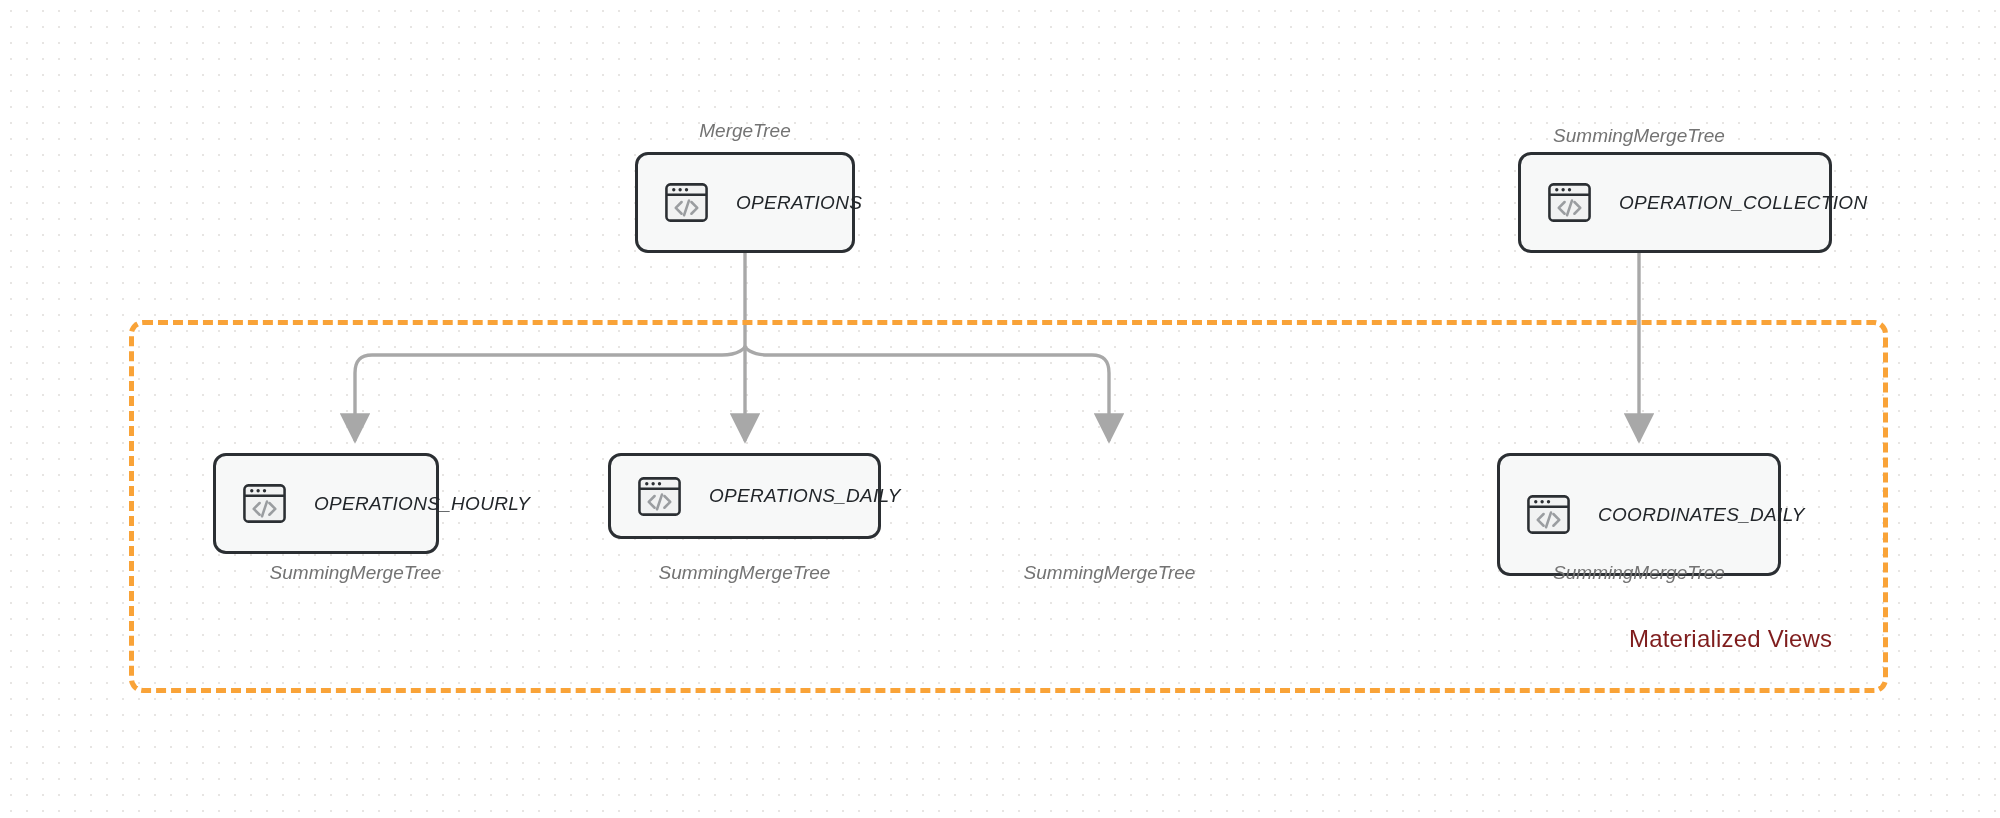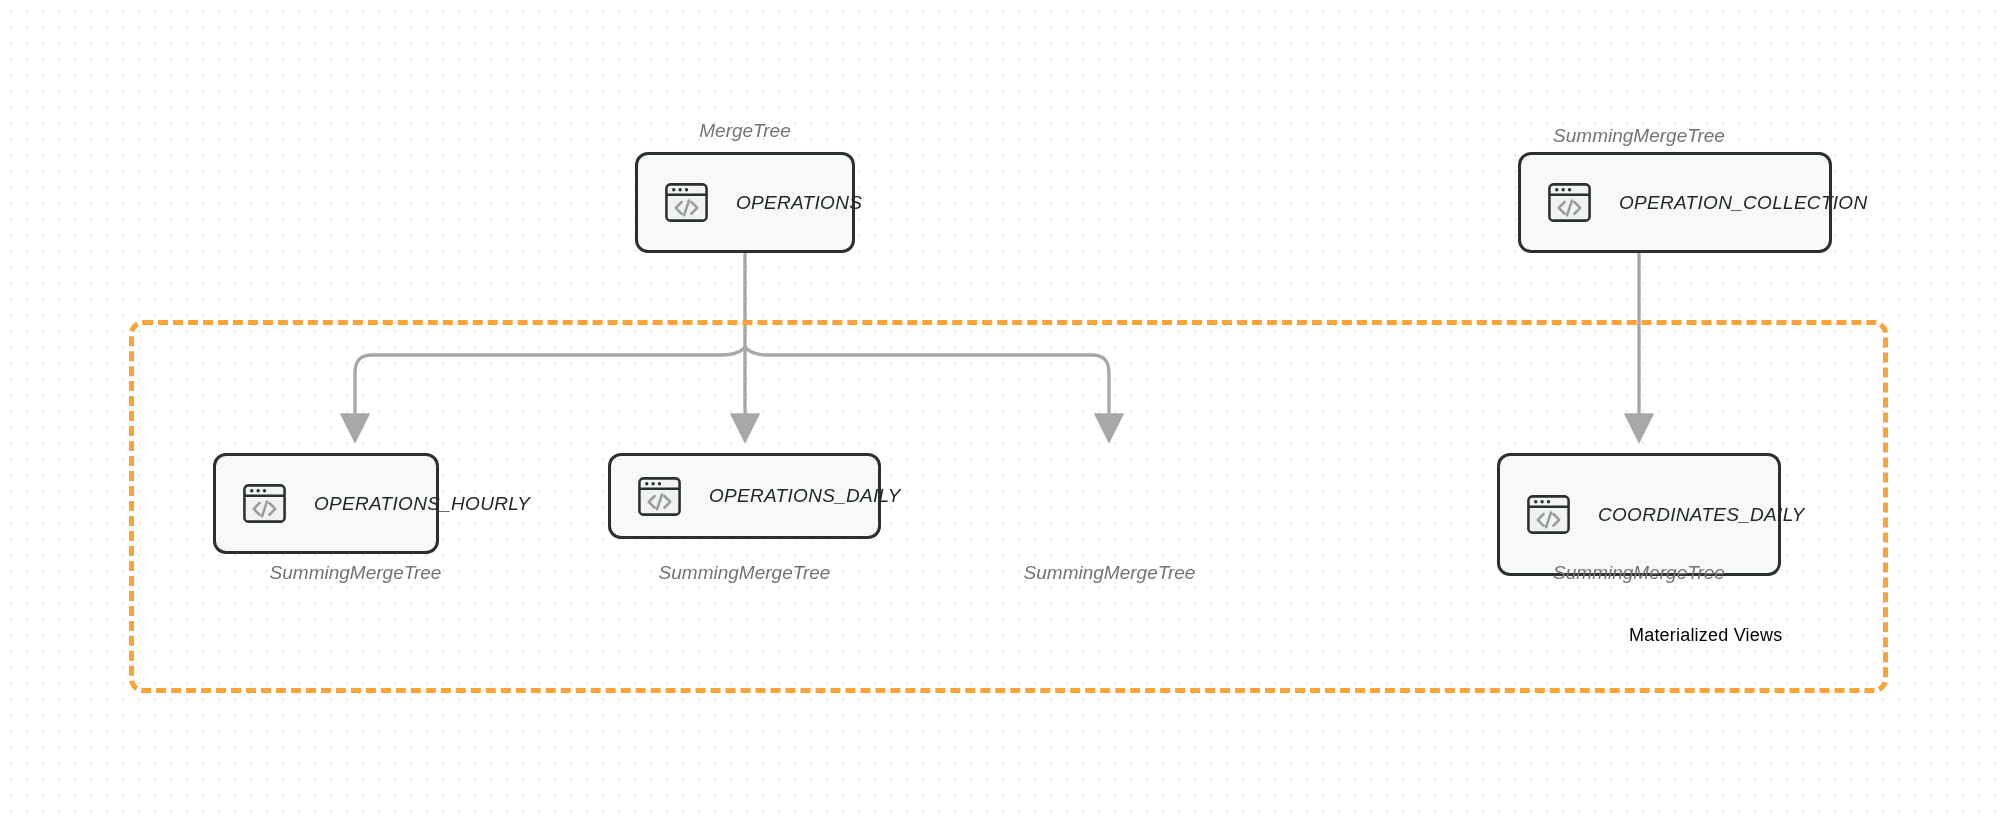--- a/index.html
+++ b/index.html
@@ -17,22 +17,22 @@
 
   
   .group-box{
     position:absolute;
     box-sizing:border-box;
     border:5px dashed #F9A338;
     border-radius:14px;
   }
   .group-label{
     position:absolute;
-    color:#000000;
-    font-size:18px;
+    color:#7f1d1d;
+    font-size:24px;
     letter-spacing:.2px;
     white-space:nowrap;
   }
 
   
   .node{
     position:absolute;
     box-sizing:border-box;
     background:#F7F8F8;
     border:3px solid #2B2F33;

